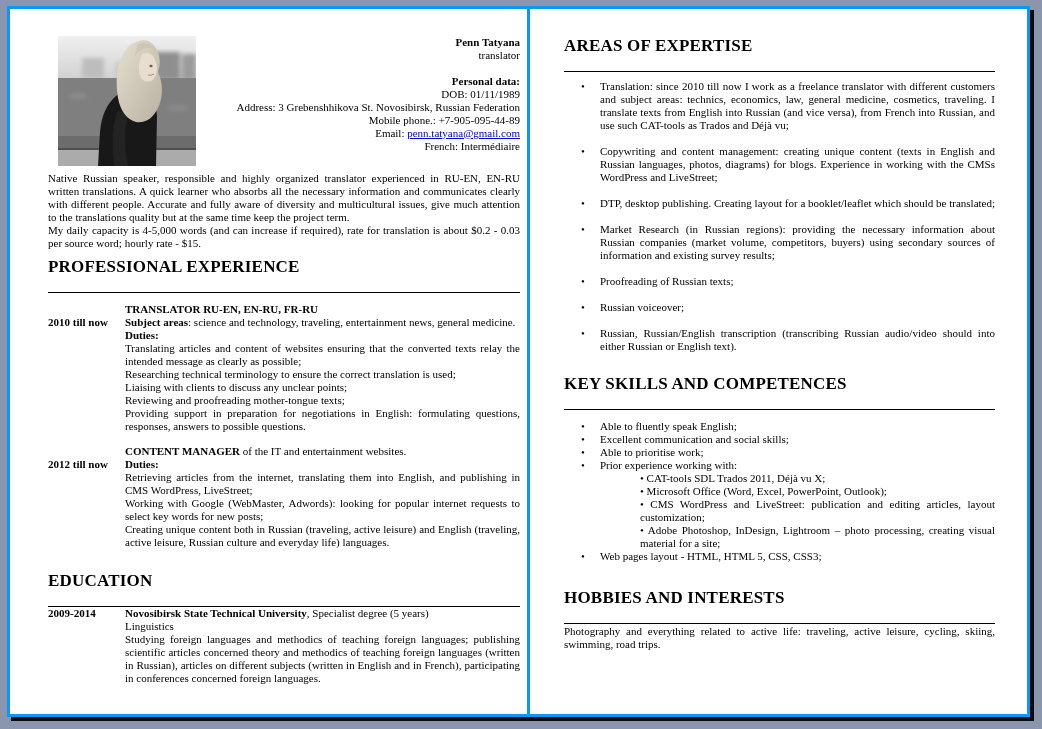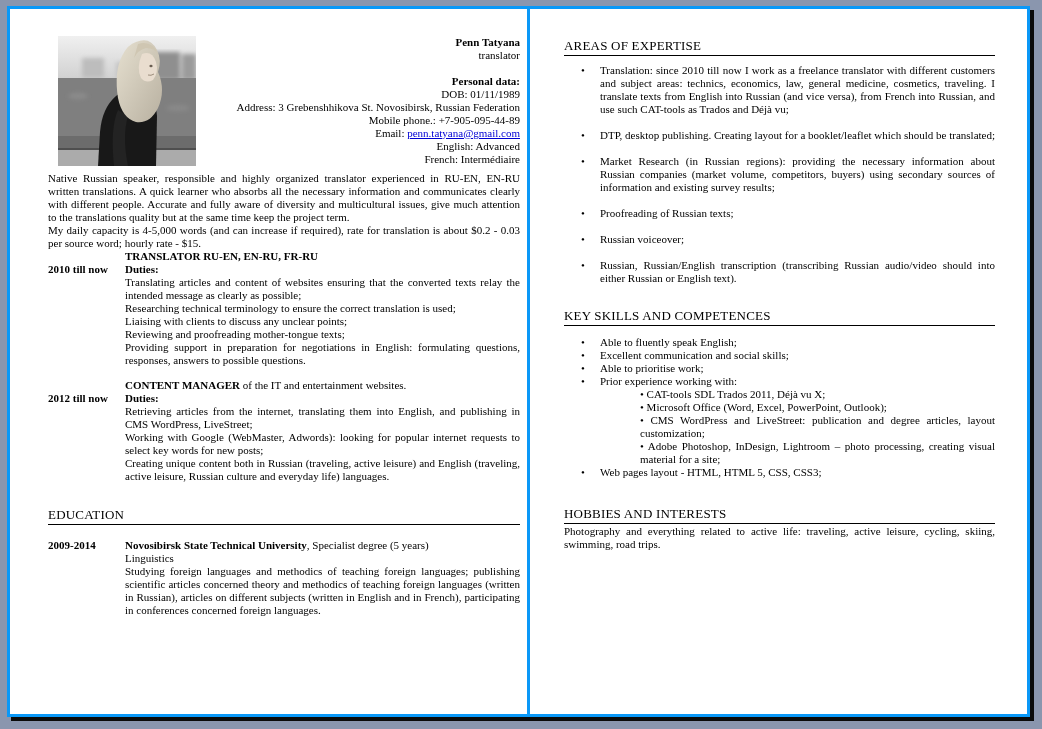--- a/index.html
+++ b/index.html
@@ -29,26 +29,26 @@
   .photo{margin-left:10px;flex:0 0 auto;display:block;}
   .contact{flex:1 1 auto;text-align:right;line-height:13px;}
   .contact .name{font-weight:bold;}
   .contact .pd-label{font-weight:bold;margin-top:13px;}
   a.email{color:#0000d4;text-decoration:underline;}
 
   .summary{margin-top:6px;line-height:13px;text-align:justify;}
   .summary p{margin:0;}
 
   h2{
-    font-size:13px;font-weight:normal;margin:0;
-    padding-bottom:2px;border-bottom:1px solid #000;
+    font-size:17px;font-weight:bold;margin:0;
+    padding-bottom:18px;border-bottom:1px solid #000;
     line-height:14px;letter-spacing:0.2px;
   }
   .h-exp{margin-top:10px;margin-bottom:10px;}
-  .h-edu{margin-top:25px;margin-bottom:14px;}
+  .h-edu{margin-top:25px;}
   .h-p2{margin-bottom:8px;}
   .h-skills{margin-top:24px;margin-bottom:10px;}
   .h-hobbies{margin-top:28px;margin-bottom:1px;}
 
   .job{display:grid;grid-template-columns:77px 1fr;margin-bottom:12px;}
   .job .date{font-weight:bold;line-height:13px;}
   .date-offset{padding-top:13px;}
   .job-body{line-height:13px;}
   .job-body .line{text-align:justify;margin:0;}
   .job-title{margin:0;}
@@ -110,35 +110,36 @@
         <path d="M96,38 q-3,2 -6,1" stroke="#9c8d7c" stroke-width="1" fill="none"></path>
       </svg>
       <div class="contact">
         <div class="name">Penn Tatyana</div>
         <div>translator</div>
         <div class="pd-label">Personal data:</div>
         <div>DOB: 01/11/1989</div>
         <div>Address: 3 Grebenshhikova St. Novosibirsk, Russian Federation</div>
         <div>Mobile phone.: +7-905-095-44-89</div>
         <div><span>Email: </span><a class="email" href="#">penn.tatyana@gmail.com</a></div>
-        <div>English: Advanced</div>
         <div>French: Intermédiaire</div>
       </div>
     </div>
 
     <div class="summary">
       <p>Native Russian speaker, responsible and highly organized translator experienced in RU-EN, EN-RU written translations. A quick learner who absorbs all the necessary information and communicates clearly with different people. Accurate and fully aware of diversity and multicultural issues, give much attention to the translations quality but at the same time keep the project term.</p>
       <p>My daily capacity is 4-5,000 words (and can increase if required), rate for translation is about $0.2 - 0.03 per source word; hourly rate - $15.</p>
     </div>
 
+    <h2 class="h-exp">PROFESSIONAL EXPERIENCE</h2>
     <div id="jobs">
         <div class="job">
           <div class="date date-offset">2010 till now</div>
           <div class="job-body">
             <div class="line job-title"><b>TRANSLATOR RU-EN, EN-RU, FR-RU</b></div>
+            <div class="line"><b>Subject areas</b>: science and technology, traveling, entertainment news, general medicine.</div>
             <div class="line"><b>Duties:</b></div>
             <div class="line">Translating articles and content of websites ensuring that the converted texts relay the intended message as clearly as possible;</div>
             <div class="line">Researching technical terminology to ensure the correct translation is used;</div>
             <div class="line">Liaising with clients to discuss any unclear points;</div>
             <div class="line">Reviewing and proofreading mother-tongue texts;</div>
             <div class="line">Providing support in preparation for negotiations in English: formulating questions, responses, answers to possible questions.</div>
           </div>
         </div>
         <div class="job">
           <div class="date date-offset">2012 till now</div>
@@ -162,36 +163,37 @@
         </div>
     </div>
   </div>
 </div>
 
 <div class="page" id="page2">
   <div class="inner2">
     <h2 class="h-p2">AREAS OF EXPERTISE</h2>
     <div id="expertise">
         <div class="xbullet">Translation: since 2010 till now I work as a freelance translator with different customers and subject areas: technics, economics, law, general medicine, cosmetics, traveling. I translate texts from English into Russian (and vice versa), from French into Russian, and use such CAT-tools as Trados and Déjà vu;</div>
+        <div class="xbullet">Copywriting and content management: creating unique content (texts in English and Russian languages, photos, diagrams) for blogs. Experience in working with the CMSs WordPress and LiveStreet;</div>
         <div class="xbullet">DTP, desktop publishing. Creating layout for a booklet/leaflet which should be translated;</div>
         <div class="xbullet">Market Research (in Russian regions): providing the necessary information about Russian companies (market volume, competitors, buyers) using secondary sources of information and existing survey results;</div>
         <div class="xbullet">Proofreading of Russian texts;</div>
         <div class="xbullet">Russian voiceover;</div>
         <div class="xbullet">Russian, Russian/English transcription (transcribing Russian audio/video should into either Russian or English text).</div>
       </div>
 
     <h2 class="h-p2 h-skills">KEY SKILLS AND COMPETENCES</h2>
     <div id="skills">
         <div class="sbullet">Able to fluently speak English;</div>
         <div class="sbullet">Excellent communication and social skills;</div>
         <div class="sbullet">Able to prioritise work;</div>
         <div class="sbullet">Prior experience working with:</div>
         <div class="subitem">• CAT-tools SDL Trados 2011, Déjà vu X;</div>
         <div class="subitem">• Microsoft Office (Word, Excel, PowerPoint, Outlook);</div>
-        <div class="subitem">• CMS WordPress and LiveStreet: publication and degree articles, layout customization;</div>
+        <div class="subitem">• CMS WordPress and LiveStreet: publication and editing articles, layout customization;</div>
         <div class="subitem">• Adobe Photoshop, InDesign, Lightroom – photo processing, creating visual material for a site;</div>
         <div class="sbullet">Web pages layout - HTML, HTML 5, CSS, CSS3;</div>
       </div>
 
     <h2 class="h-p2 h-hobbies">HOBBIES AND INTERESTS</h2>
     <p class="hobbies-text">Photography and everything related to active life: traveling, active leisure, cycling, skiing, swimming, road trips.</p>
   </div>
 </div>
 
 </body></html>

